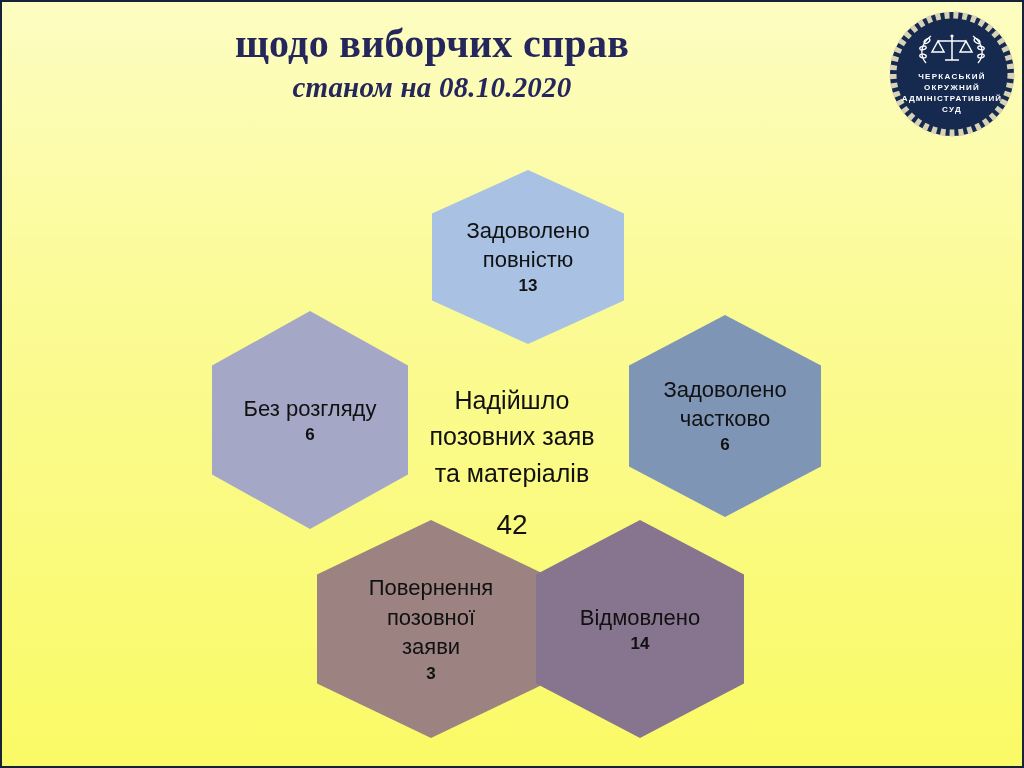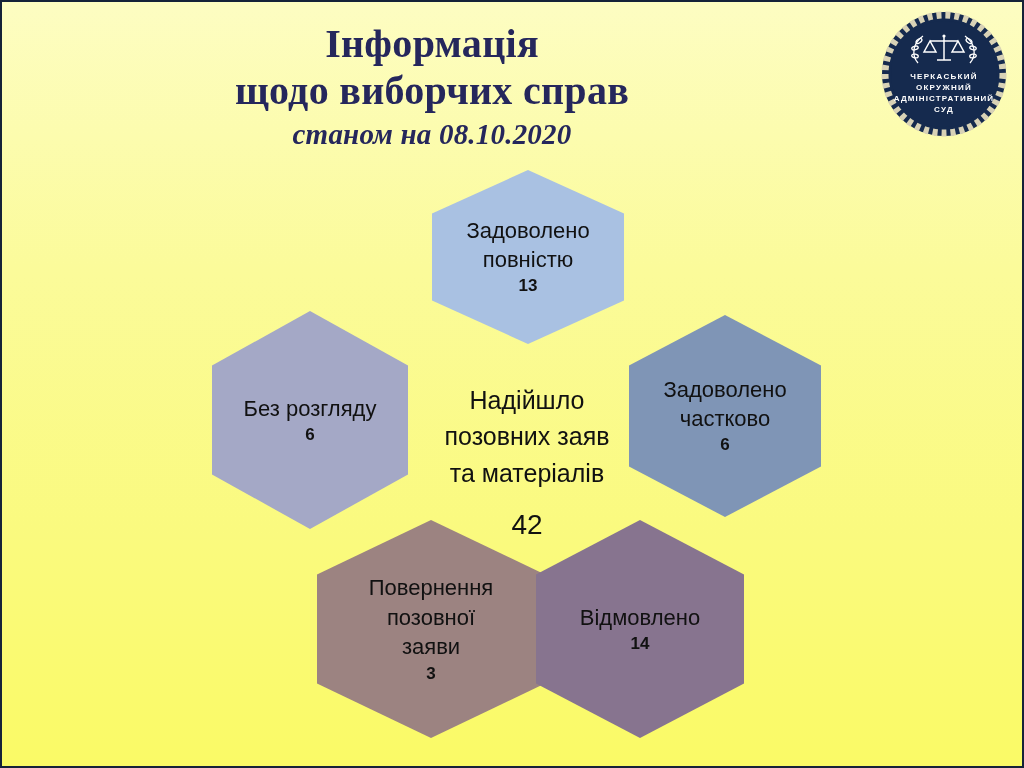--- a/index.html
+++ b/index.html
@@ -45,21 +45,21 @@
     font-weight: bold;
     font-style: italic;
     line-height: 1.25;
     margin-top: 2px;
     letter-spacing: 0.2px;
   }
 
   
   .logo {
     position: absolute;
-    right: 14px;
+    right: 6px;
     top: 8px;
     width: 128px;
     height: 128px;
   }
   .logo svg { display: block; width: 128px; height: 128px; }
 
   
   .hex {
     position: absolute;
     display: flex;
@@ -89,21 +89,21 @@
   .hex-right      { left: 627px; top: 313px;  width: 192px; height: 202px; }
   .hex-bottomleft { left: 315px; top: 518px;  width: 228px; height: 218px; }
   .hex-bottomright{ left: 534px; top: 518px;  width: 208px; height: 218px; }
 
   .hex-bottomleft .hex-label,
   .hex-bottomright .hex-label { line-height: 1.36; }
 
   
   .center-total {
     position: absolute;
-    left: 411px;
+    left: 396px;
     top: 380px;
     width: 228px;
     text-align: center;
     color: #111111;
   }
   .center-label {
     font-size: 25px;
     line-height: 1.45;
     white-space: pre-line;
   }
@@ -113,21 +113,20 @@
     line-height: 1.4;
     margin-top: 14px;
   }
 </style>
 </head>
 <body>
 
 <div class="slide" style="background: linear-gradient(rgb(253, 253, 194) 0%, rgb(251, 251, 154) 35%, rgb(250, 250, 126) 70%, rgb(250, 250, 102) 100%); border-color: rgb(21, 34, 56);">
 
   <div class="title-block" style="color: rgb(37, 39, 92);">
-    <div class="title-line1">Інформація</div>
     <div class="title-line2">щодо виборчих справ</div>
     <div class="title-line3">станом на 08.10.2020</div>
   </div>
 
   <div class="logo">
     <svg viewBox="0 0 128 128" xmlns="http://www.w3.org/2000/svg">
       <circle cx="64" cy="64" r="62" fill="#152a4e"></circle>
       <circle cx="64" cy="64" r="59" fill="none" stroke="#d8d2b6" stroke-width="7" stroke-dasharray="5 4"></circle>
       <circle cx="64" cy="64" r="53" fill="#152a4e"></circle>
 

